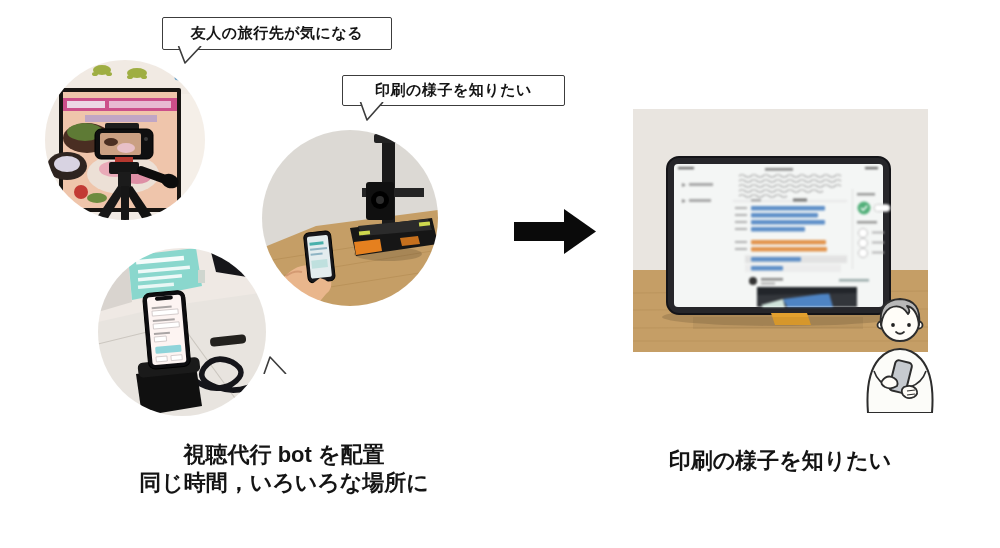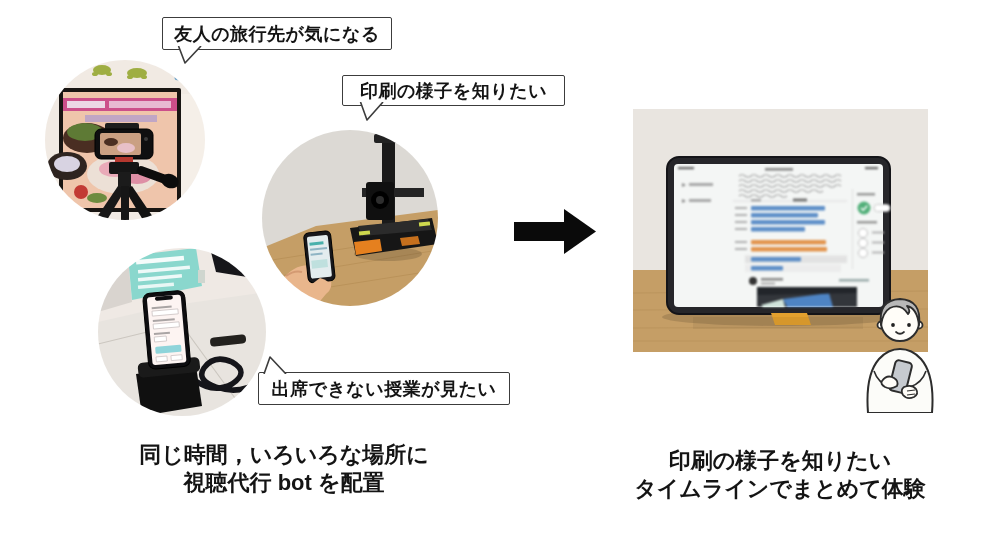--- a/index.html
+++ b/index.html
@@ -2,21 +2,21 @@
 <html style="--timeline-blue: #5e8fc8; --timeline-orange: #e2944d; --badge-green: #53b07a; --desk-wood: #c59e66; --wall-gray: #e9e5e0; --stand-orange: #e2a02e; --bubble-border: #3c3c3c; --text-color: #141414; --arrow-black: #0a0a0a;"><head>
 <meta charset="utf-8">
 <style>
   html,body{margin:0;padding:0;background:#fff;}
   .slide{position:relative;width:1000px;height:548px;background:#fff;overflow:hidden;
          font-family:"Liberation Sans","DejaVu Sans",sans-serif;}
   .abs{position:absolute;}
   
   .bubble{position:absolute;display:flex;align-items:center;justify-content:center;
           background:#fff;border:1.6px solid var(--bubble-border,#3c3c3c);border-radius:2px;
-          font-size:18px;font-weight:600;color:var(--text-color,#141414);letter-spacing:.5px;
+          font-size:15px;font-weight:600;color:var(--text-color,#141414);letter-spacing:.5px;
           z-index:6;}
   .bubble-tail{position:absolute;z-index:7;}
   
   .circle-photo{position:absolute;border-radius:50%;overflow:hidden;z-index:2;}
   .circle-photo svg{display:block;width:100%;height:100%;}
   .scene{filter:blur(.5px);}
   
   .caption{position:absolute;width:300px;text-align:center;
            font-size:22px;font-weight:700;line-height:27.5px;color:var(--text-color,#141414);}
   
@@ -35,23 +35,20 @@
     <path d="M2.5,0 L9,17 L25,0" style="fill:#fff;stroke:var(--bubble-border,#3c3c3c);stroke-width:1.6" stroke-linejoin="round"></path>
   </svg>
 
   <div class="bubble" style="left:342px;top:75px;width:221px;height:29px;align-items:center;">
     <span>印刷の様子を知りたい</span>
   </div>
   <svg class="bubble-tail" style="left:358px;top:102.4px;" width="28" height="20" viewBox="0 0 28 20">
     <path d="M2.5,0 L9,18 L25,0" style="fill:#fff;stroke:var(--bubble-border,#3c3c3c);stroke-width:1.6" stroke-linejoin="round"></path>
   </svg>
 
-  <div class="bubble" style="left:258px;top:372px;width:250px;height:31px;">
-    <span>出席できない授業が見たい</span>
-  </div>
   <svg class="bubble-tail" style="left:262px;top:354.8px;" width="26" height="19" viewBox="0 0 26 19">
     <path d="M2,19 L8,2 L24,19" style="fill:#fff;stroke:var(--bubble-border,#3c3c3c);stroke-width:1.6" stroke-linejoin="round"></path>
   </svg>
 
   <div class="circle-photo" style="left:45px;top:60px;width:160px;height:160px;">
     <svg viewBox="0 0 160 160">
       <g class="scene">
         <rect width="160" height="160" fill="#f1eae3"></rect>
         <rect x="116" y="34" width="44" height="126" fill="#f5efe8"></rect>
         <g fill="#9fae43">
@@ -299,21 +296,20 @@
     <path d="M74,80 Q70,92 58,96" stroke="#2d2d2d" stroke-width="1.6" fill="none"></path>
     <g transform="rotate(14 48 86)">
       <rect x="40" y="70" width="17" height="31" rx="3.5" fill="#c6cacf" stroke="#2d2d2d" stroke-width="2"></rect>
     </g>
     <path d="M30,90 q5,-7 12,-3 q5,3 3,8 q-6,4 -12,1 q-5,-3 -3,-6 Z" fill="#fffdf8" stroke="#2d2d2d" stroke-width="1.8"></path>
     <path d="M52,96 q8,-3 12,2 q3,5 -2,8 q-7,3 -11,-2 q-3,-5 1,-8 Z" fill="#fffdf8" stroke="#2d2d2d" stroke-width="1.8"></path>
     <path d="M55,100 l8,-1 M55,104 l8,-1" stroke="#2d2d2d" stroke-width="1.2" fill="none"></path>
   </svg>
 
   <div class="caption" style="left:134px;top:441px;">
+    <div>視聴代行 bot を配置</div>
     <div>同じ時間，いろいろな場所に</div>
-    <div>視聴代行 bot を配置</div>
   </div>
   <div class="caption" style="left:630px;top:447px;">
     <div>印刷の様子を知りたい</div>
-    <div>タイムラインでまとめて体験</div>
   </div>
 
 </div>
 
 </body></html>

